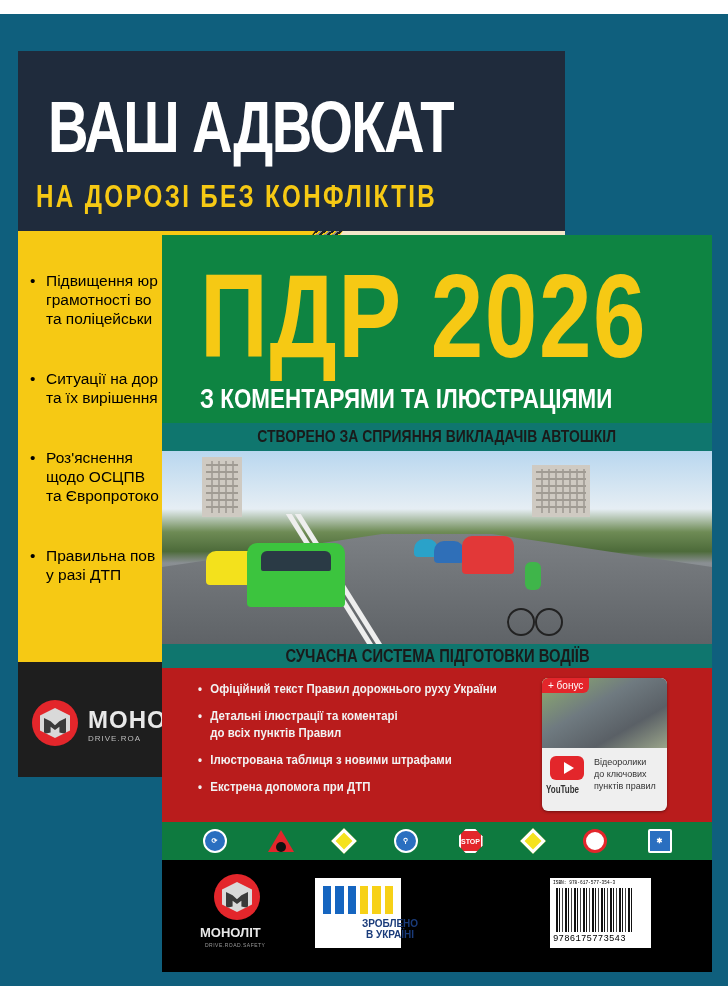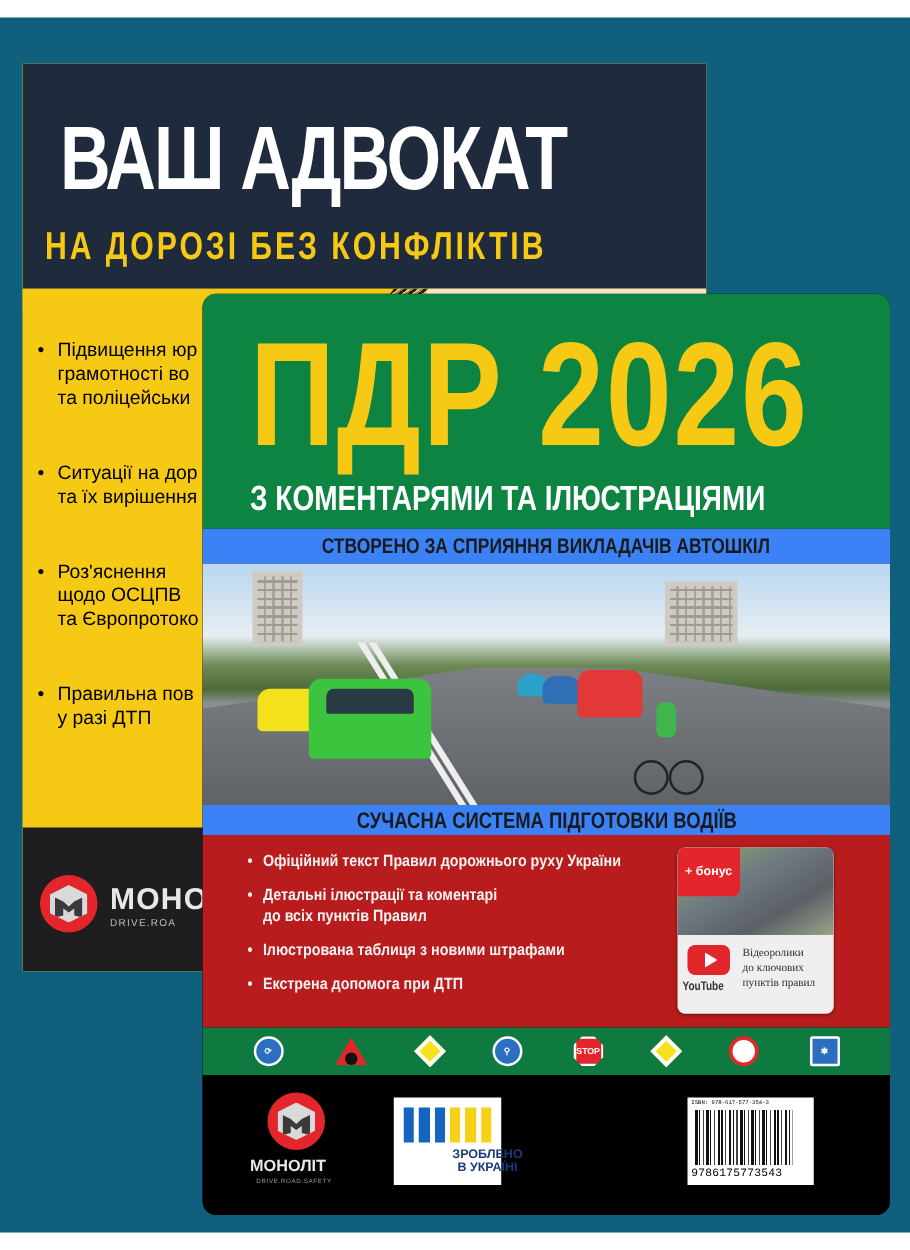--- a/index.html
+++ b/index.html
@@ -18,25 +18,25 @@
   .back-list li { position: relative; padding-left: 16px; font-family: "Liberation Sans", sans-serif; font-size: 15.5px; line-height: 19px; color: #000000; margin-bottom: 41px; white-space: pre-line; }
   .back-list li::before { content: "•"; position: absolute; left: 0; top: 0; }
   .back-footer { position: absolute; left: 0; bottom: 0; width: 100%; height: 115px; background: #1e1e1e; }
   .mono-logo { position: absolute; left: 14px; top: 38px; width: 46px; height: 46px; border-radius: 50%; background: #e3262b; display: flex; align-items: center; justify-content: center; }
   .mono-cube { width: 30px; height: 30px; background: #d9d9d9; clip-path: polygon(50% 0, 100% 25%, 100% 75%, 50% 100%, 0 75%, 0 25%); position: relative; }
   .mono-cube::after { content: ""; position: absolute; left: 4px; top: 10px; width: 22px; height: 16px; background: #3a3a3a; clip-path: polygon(0 0, 30% 20%, 50% 45%, 70% 20%, 100% 0, 100% 100%, 70% 90%, 70% 55%, 50% 75%, 30% 55%, 30% 90%, 0 100%); }
   .mono-name { position: absolute; left: 70px; top: 44px; color: #e8e8e8; font-family: "Liberation Sans", sans-serif; font-weight: bold; font-size: 24px; letter-spacing: 1px; }
   .mono-tag { position: absolute; left: 70px; top: 72px; color: #bdbdbd; font-family: "Liberation Sans", sans-serif; font-size: 8px; letter-spacing: 1px; }
 
   
-  .front-book { position: absolute; left: 162px; top: 221px; width: 550px; height: 737px; background: #000; overflow: hidden; border-radius: 11px; }
+  .front-book { position: absolute; left: 162px; top: 221px; width: 550px; height: 737px; background: #000; overflow: hidden; }
   .front-header { position: absolute; left: 0; top: 0; width: 100%; height: 188px; background: #0e8442; }
   .front-title { position: absolute; left: 38px; top: 22px; color: #f6c914; font-family: "Liberation Sans", sans-serif; font-weight: bold; font-size: 118px; line-height: 1; letter-spacing: 2px; transform: scaleX(0.8); transform-origin: left top; white-space: nowrap; }
   .front-subtitle { position: absolute; left: 38px; top: 148px; color: #ffffff; font-family: "Liberation Sans", sans-serif; font-weight: bold; font-size: 28px; transform: scaleX(0.8); transform-origin: left top; white-space: nowrap; }
-  .band-yellow { position: absolute; left: 0; width: 100%; background: #3b82f6; display: flex; align-items: center; justify-content: center; }
+  .band-yellow { position: absolute; left: 0; width: 100%; background: #0f766e; display: flex; align-items: center; justify-content: center; }
   .band-top { top: 188px; height: 28px; }
   .band-mid { top: 409px; height: 24px; }
   .band-text { font-family: "Liberation Sans", sans-serif; font-weight: bold; color: #1a1a1a; white-space: nowrap; transform: scaleX(0.82); }
   .band-top .band-text { font-size: 17px; }
   .band-mid .band-text { font-size: 18px; }
 
   .photo { position: absolute; left: 0; top: 216px; width: 100%; height: 193px; background: linear-gradient(180deg, #b9d7ef 0%, #e6eef4 30%, #6e8b55 42%, #4d6b3a 52%, #8a8f93 58%, #6c7074 100%); overflow: hidden; }
   .building { position: absolute; background: #cfcac2; }
   .building::after { content: ""; position: absolute; inset: 4px; background: repeating-linear-gradient(0deg, transparent 0 5px, #8d8880 5px 7px), repeating-linear-gradient(90deg, transparent 0 5px, #9a958e 5px 7px); opacity: 0.7; }
   .road { position: absolute; left: 0; bottom: 0; width: 100%; height: 110px; background: linear-gradient(180deg, #7c8084 0%, #5f6367 100%); clip-path: polygon(0 30%, 40% 0, 60% 0, 100% 30%, 100% 100%, 0 100%); }
@@ -54,25 +54,25 @@
   .cyclist .w1 { left: 0; } .cyclist .w2 { left: 28px; }
   .cyclist .body { position: absolute; left: 18px; top: 6px; width: 16px; height: 28px; background: #3fb54a; border-radius: 6px; }
 
   .info-box { position: absolute; left: 0; top: 433px; width: 100%; height: 154px; background: #b91c1c; }
   .info-list { position: absolute; left: 36px; top: 12px; list-style: none; }
   .info-list li { position: relative; padding-left: 14px; font-family: "Liberation Sans", sans-serif; font-weight: bold; font-size: 13px; line-height: 17px; color: #f2f2f2; margin-bottom: 10px; white-space: pre-line; transform: scaleX(0.88); transform-origin: left top; }
   .info-list li::before { content: "•"; position: absolute; left: 0; top: 0; }
 
   .bonus-card { position: absolute; left: 380px; top: 10px; width: 125px; height: 133px; background: #efefef; border-radius: 6px; overflow: hidden; box-shadow: 0 1px 3px rgba(0,0,0,0.4); }
   .bonus-img { position: absolute; left: 0; top: 0; width: 100%; height: 70px; background: linear-gradient(150deg, #8fae6c 0%, #6f7a80 40%, #5a6066 70%, #9aa48a 100%); }
-  .bonus-badge { position: absolute; left: 0; top: 0; background: #e3262b; color: #fff; font-family: "Liberation Sans", sans-serif; font-weight: bold; font-size: 10px; padding: 14px 6px; border-radius: 6px 0 6px 0; }
+  .bonus-badge { position: absolute; left: 0; top: 0; background: #e3262b; color: #fff; font-family: "Liberation Sans", sans-serif; font-weight: normal; font-size: 10px; padding: 2px 6px; border-radius: 6px 0 6px 0; }
   .yt-icon { position: absolute; left: 8px; top: 78px; width: 34px; height: 24px; background: #e3262b; border-radius: 6px; display: flex; align-items: center; justify-content: center; }
   .yt-icon::after { content: ""; border-left: 10px solid #fff; border-top: 6px solid transparent; border-bottom: 6px solid transparent; margin-left: 3px; }
   .yt-label { position: absolute; left: 4px; top: 106px; font-family: "Liberation Sans", sans-serif; font-weight: bold; font-size: 10px; color: #333; transform: scaleX(0.8); transform-origin: left top; }
-  .yt-text { position: absolute; left: 52px; top: 78px; width: 70px; font-family: Liberation Serif, serif; font-size: 9px; line-height: 12px; color: #333; white-space: pre-line; }
+  .yt-text { position: absolute; left: 52px; top: 78px; width: 70px; font-family: Liberation Sans, sans-serif; font-size: 9px; line-height: 12px; color: #333; white-space: pre-line; }
 
   .signs-band { position: absolute; left: 0; top: 587px; width: 100%; height: 38px; background: #0e7a3f; display: flex; align-items: center; justify-content: space-around; padding: 0 20px; }
   .sign { width: 24px; height: 24px; display: flex; align-items: center; justify-content: center; font-family: "Liberation Sans", sans-serif; font-size: 7px; font-weight: bold; color: #fff; }
   .sign.round-blue { background: #2a6fc0; border: 2px solid #fff; border-radius: 50%; }
   .sign.triangle { width: 0; height: 0; border-left: 13px solid transparent; border-right: 13px solid transparent; border-bottom: 22px solid #e3262b; position: relative; }
   .sign.triangle::after { content: ""; position: absolute; left: -5px; top: 12px; width: 10px; height: 10px; border-radius: 50%; background: #111; }
   .sign.diamond { width: 18px; height: 18px; background: #f5e21d; border: 3px solid #fff; transform: rotate(45deg); }
   .sign.stop { background: #e3262b; border: 2px solid #fff; clip-path: polygon(30% 0, 70% 0, 100% 30%, 100% 70%, 70% 100%, 30% 100%, 0 70%, 0 30%); }
   .sign.no-entry { background: #fff; border: 3px solid #e3262b; border-radius: 50%; }
   .sign.square-blue { background: #2a6fc0; border: 2px solid #fff; border-radius: 2px; }

